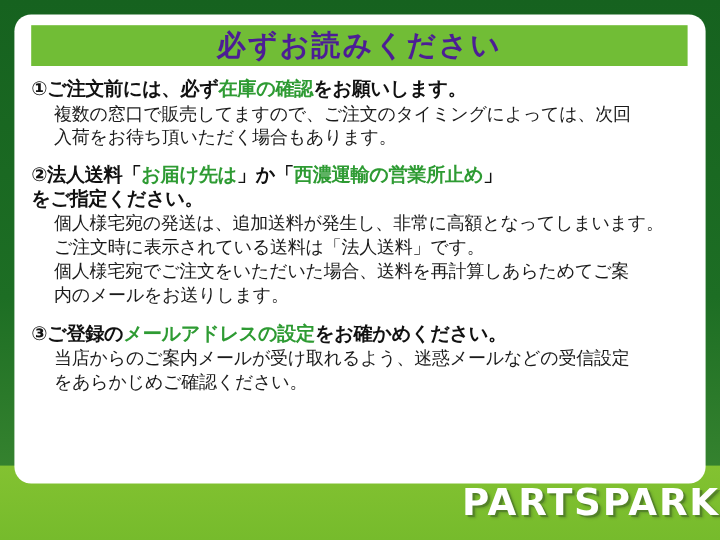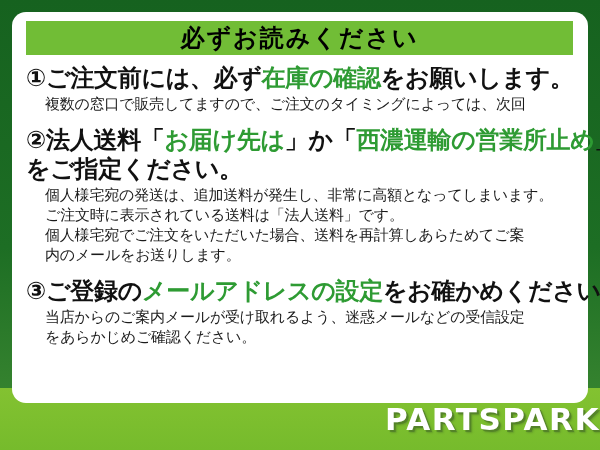--- a/index.html
+++ b/index.html
@@ -55,37 +55,37 @@
     position:absolute;
     left:14px; top:9px;
     width:547px; height:34px;
     background:#71bd36;
     display:flex;
     align-items:center;
     justify-content:center;
   }
 
   #header-title {
-    color:#000000;
+    color:#4c1d95;
     font-size:24px;
     font-weight:bold;
     letter-spacing:2px;
     line-height:1;
   }
 
   #items {
     position:absolute;
     left:0; right:0; top:52px;
     padding:0 14px 0 14px;
   }
 
   .item { margin-bottom:4px; }
 
   .item-head {
-    font-size:24px;
+    font-size:16px;
     font-weight:bold;
     color:#111111;
     line-height:1.22;
     letter-spacing:-0.3px;
     white-space:nowrap;
   }
 
   .marker { font-weight:bold; }
 
   .hl { color:#2e9b33; }
@@ -121,20 +121,21 @@
     </div>
 
     <div id="items">
 
       <div class="item" id="item-1">
         <div class="item-head">
           <span class="marker">①</span><span>ご注文前には、必ず</span><span class="hl">在庫の確認</span><span>をお願いします。</span>
         </div>
         <div class="item-sub">
           <div>複数の窓口で販売してますので、ご注文のタイミングによっては、次回</div>
+          <div>入荷をお待ち頂いただく場合もあります。</div>
         </div>
       </div>
 
       <div class="item" id="item-2">
         <div class="item-head">
           <span class="marker">②</span><span>法人送料</span><span>「</span><span class="hl">お届け先は</span><span>」</span><span>か</span><span>「</span><span class="hl">西濃運輸の営業所止め</span><span>」</span>
         </div>
         <div class="item-head">をご指定ください。</div>
         <div class="item-sub">
           <div>個人様宅宛の発送は、追加送料が発生し、非常に高額となってしまいます。</div>

